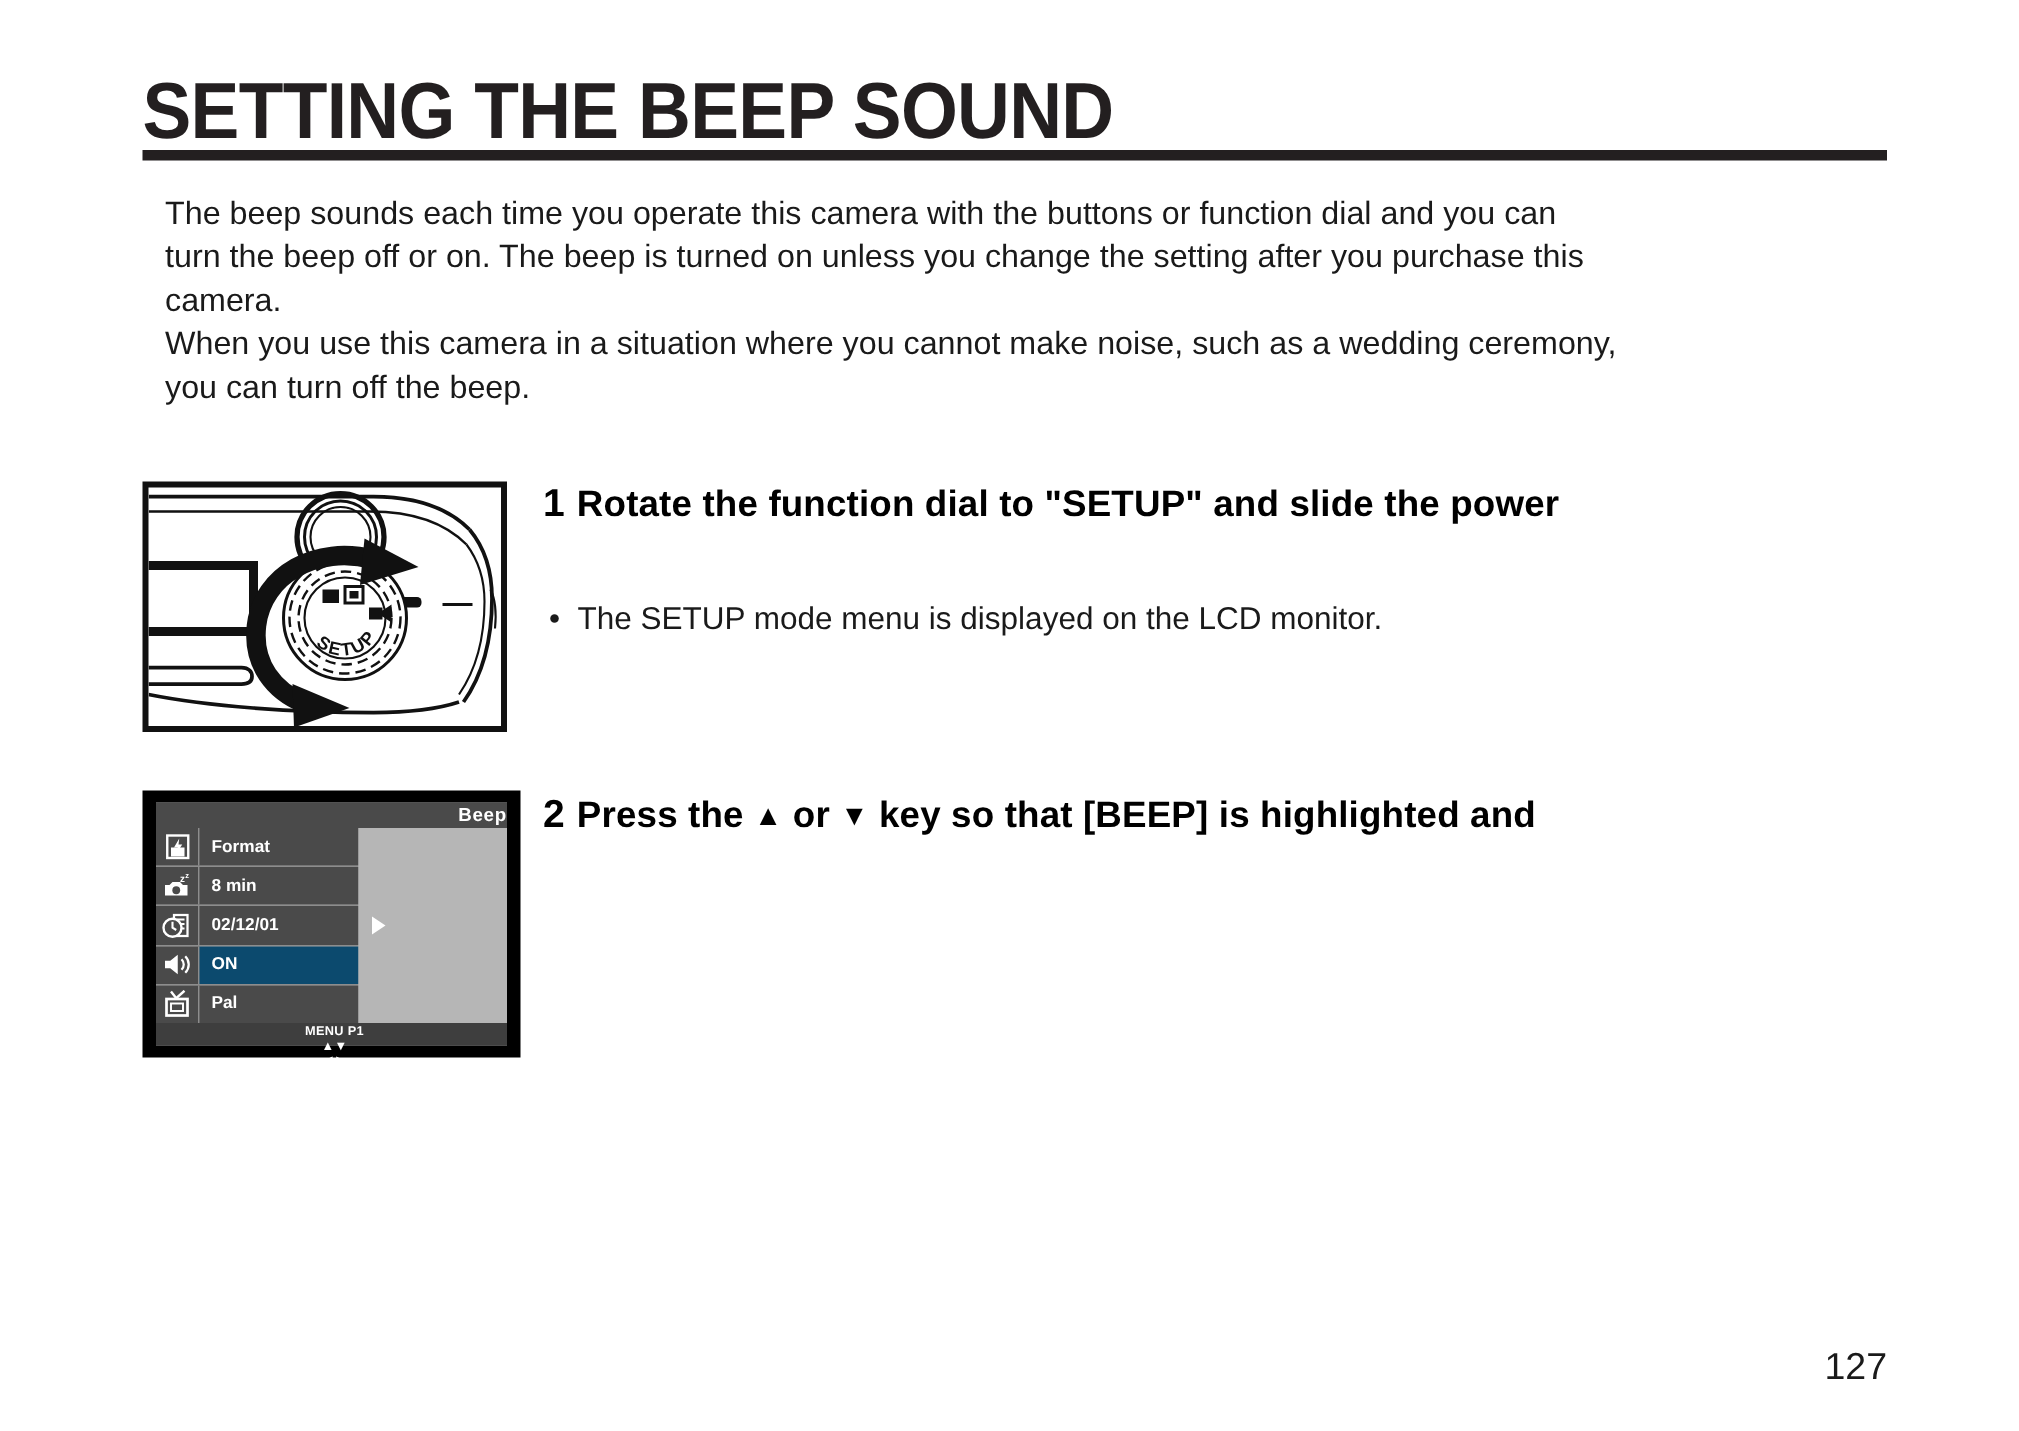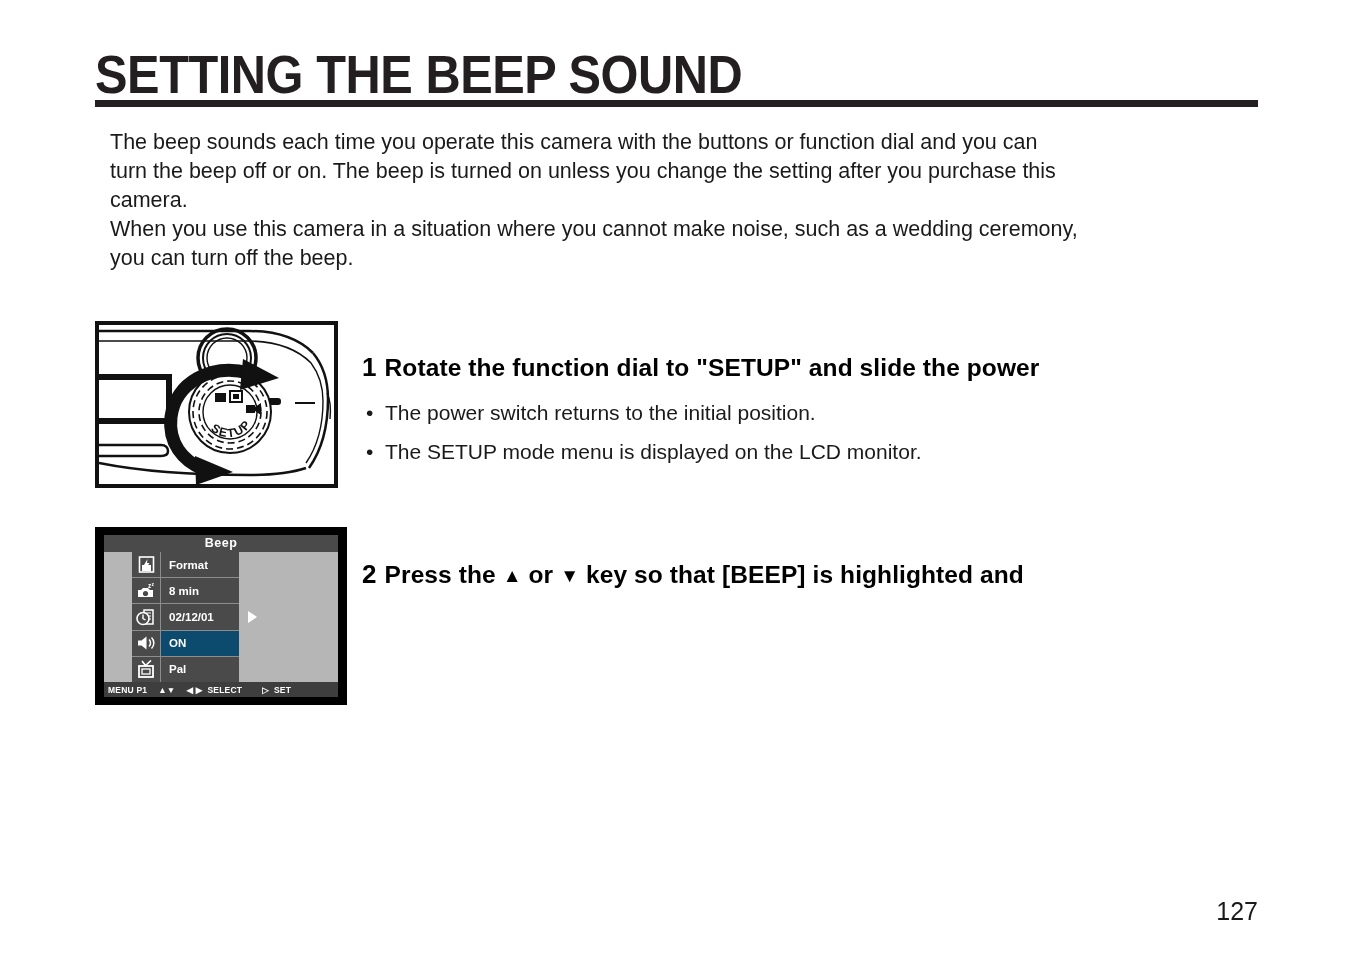--- a/index.html
+++ b/index.html
@@ -49,21 +49,20 @@
 
   
   .step-head {
     position: absolute;
     font-family: "Liberation Sans Narrow", "Liberation Sans", sans-serif;
     font-weight: bold;
     font-size: 24.5px;
     line-height: 39px;
     color: #000;
     letter-spacing: 0.1px;
-    margin-top: 32px;
   }
   .step-num {
     display: inline-block;
     font-size: 26px;
     margin-right: 8px;
   }
   .step-head .l2 { display: block; padding-left: 30px; }
   .tri { font-size: 19px; display: inline-block; vertical-align: 1px; }
 
   .bullets {
@@ -98,32 +97,32 @@
     background: #b6b6b6;
     display: flex; flex-direction: column;
     position: relative;
   }
   .lcd-title {
     height: 17px;
     background: #4a4a4a;
     color: #ffffff;
     font-size: 12.5px;
     font-weight: bold;
-    text-align: center;
+    text-align: right;
     line-height: 17px;
     letter-spacing: 0.5px;
   }
   .lcd-body {
     flex: 1;
     display: flex;
     position: relative;
   }
   .lcd-rows {
     width: 135px;
-    display: flex; flex-direction: column; padding-left: 28px;
+    display: flex; flex-direction: column;
   }
   .lcd-row {
     flex: 1;
     display: flex;
     align-items: center;
     border-bottom: 1px solid #8d8d8d;
   }
   .lcd-row:last-child { border-bottom: none; }
   .row-ico {
     width: 29px; height: 100%;
@@ -160,20 +159,21 @@
   .lcd-foot {
     height: 15px;
     background: #3e3e3e;
     color: #fff;
     font-size: 8.5px;
     font-weight: bold;
     display: flex; align-items: center;
     padding-left: 4px;
     letter-spacing: 0.2px;
     white-space: nowrap;
+    flex-direction: column;
   }
   .lcd-foot .sp { display: inline-block; width: 11px; }
 
   
   .page-num {
     position: absolute;
     right: 88px; bottom: 28px;
     font-size: 25px;
     color: #1a1a1a;
   }
@@ -245,21 +245,20 @@
       <polygon points="96,131 134,147 97,160" fill="#111"></polygon>
     </g>
   </svg>
 </div>
 
 <div class="step-head" style="left:362px; top:316px; width:830px;">
   <span class="step-num">1</span><span>Rotate the function dial to "SETUP" and slide the power</span>
 </div>
 
 <div class="bullets" style="left:366px; top:393px; width:760px;">
-  <span class="bl"><span class="dot">•</span><span>The power switch returns to the initial position.</span></span>
   <span class="bl"><span class="dot">•</span><span>The SETUP mode menu is displayed on the LCD monitor.</span></span>
 </div>
 
 <div class="fig-lcd">
   <div class="lcd-inner">
     <div class="lcd-title">Beep</div>
     <div class="lcd-body">
       <div class="lcd-rows">
 
         <div class="lcd-row">

